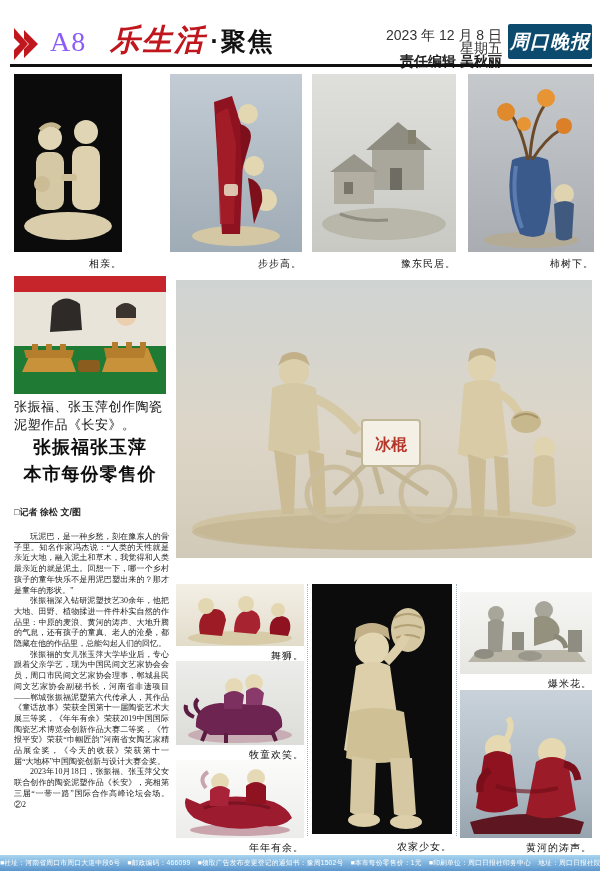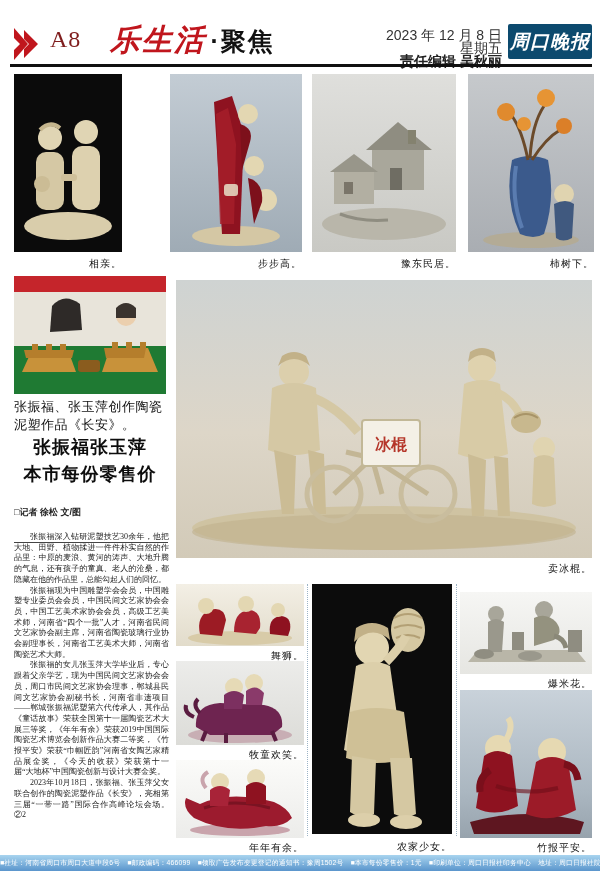--- a/index.html
+++ b/index.html
@@ -1,21 +1,21 @@
 <!DOCTYPE html>
 <html><head>
 <meta charset="utf-8">
 <style>
   html,body{margin:0;padding:0;background:#e9e9e9;}
   .page{position:relative;width:600px;height:893px;background:#ffffff;margin:0 auto;
         font-family:"Liberation Sans",sans-serif;overflow:hidden;}
   
   .hdr-chevrons{position:absolute;left:12px;top:26px;width:36px;height:36px;}
   .hdr-page{position:absolute;left:50px;top:26px;font-family:"Liberation Serif",serif;
-            font-size:24px;color:#7f1d1d;letter-spacing:1px;}
+            font-size:28px;color:#8b5cf6;letter-spacing:1px;}
   .hdr-section{position:absolute;left:110px;top:20px;white-space:nowrap;}
   .hdr-script{font-family:"DejaVu Serif",serif;font-style:italic;font-weight:bold;
               font-size:30px;color:#c0161d;letter-spacing:2px;}
   .hdr-focus{font-family:"Liberation Sans",sans-serif;font-weight:bold;font-size:25px;
              color:#111;letter-spacing:2px;}
   .hdr-dates{position:absolute;left:380px;top:29px;width:122px;text-align:right;
              font-size:14px;color:#333;line-height:13px;}
   .hdr-dates .ed{font-weight:bold;color:#222;}
   .masthead{position:absolute;left:508px;top:24px;width:84px;height:35px;background:#0c4a6e;
             border-radius:2px;display:flex;align-items:center;justify-content:center;}
@@ -145,22 +145,22 @@
   </div>
   <div class="lcap">张振福、张玉萍创作陶瓷泥塑作品《长安》。</div>
 
   <div class="title">
     <div>张振福张玉萍</div>
     <div>本市每份零售价</div>
   </div>
   <div class="byline">□记者 徐松 文/图</div>
 
   <div class="body-col">
+    <p>玩泥巴，是一种乡愁，刻在豫东人的骨子里。知名作家冯杰说：“人类的天性就是亲近大地，融入泥土和草木，我觉得和人类最亲近的就是泥土。回想一下，哪一个乡村孩子的童年快乐不是用泥巴塑出来的？那才是童年的形状。”</p>
     <p>张振福深入钻研泥塑技艺30余年，他把大地、田野、植物揉进一件件朴实自然的作品里：中原的麦浪、黄河的涛声、大地升腾的气息，还有孩子的童真、老人的沧桑，都隐藏在他的作品里，总能勾起人们的回忆。</p>
-    <p>张振福现为中国雕塑学会会员，中国雕塑专业委员会会员，中国民间文艺家协会会员，中国工艺美术家协会会员，高级工艺美术师，河南省“四个一批”人才，河南省民间文艺家协会副主席，河南省陶瓷玻璃行业协会副理事长，河南省工艺美术大师，河南省陶瓷艺术大师。</p>
     <p>张振福的女儿张玉萍大学毕业后，专心跟着父亲学艺，现为中国民间文艺家协会会员，周口市民间文艺家协会理事，郸城县民间文艺家协会副秘书长，河南省非遗项目——郸城张振福泥塑第六代传承人，其作品《童话故事》荣获全国第十一届陶瓷艺术大展三等奖，《年年有余》荣获2019中国国际陶瓷艺术博览会创新作品大赛二等奖，《竹报平安》荣获“巾帼匠韵”河南省女陶艺家精品展金奖，《今天的收获》荣获第十一届“大地杯”中国陶瓷创新与设计大赛金奖。</p>
     <p>2023年10月18日，张振福、张玉萍父女联合创作的陶瓷泥塑作品《长安》，亮相第三届“一带一路”国际合作高峰论坛会场。②2</p>
   </div>
 
   <div class="ph" style="left:176px;top:280px;width:416px;height:278px;background:linear-gradient(#cfd3d2,#ddd6c8 55%,#d2cab8);">
     <svg viewBox="0 0 416 278">
       <ellipse cx="208" cy="248" rx="192" ry="22" fill="#cfc3a2"></ellipse>
       <ellipse cx="208" cy="252" rx="192" ry="18" fill="#bfb08c" opacity="0.6"></ellipse>
 
       <circle cx="118" cy="92" r="15" fill="#dccfac"></circle>
@@ -181,21 +181,20 @@
       <path d="M288 104 q18 -8 36 0 l8 70 q-26 10 -50 0 Z" fill="#d8cba6"></path>
       <path d="M292 174 l4 62 h12 l2 -56 M318 176 l4 60 h12 l-2 -58" fill="#cbbc95"></path>
       <path d="M320 112 q18 8 24 24" stroke="#d8cba6" stroke-width="8" fill="none"></path>
       <ellipse cx="350" cy="142" rx="15" ry="11" fill="#c8b88e"></ellipse>
       <path d="M338 138 q12 -8 24 0" stroke="#a89468" stroke-width="2" fill="none"></path>
 
       <circle cx="368" cy="168" r="11" fill="#e0d4b0"></circle>
       <path d="M358 178 q10 -6 20 0 l2 46 q-12 6 -24 0 Z" fill="#d2c49e"></path>
     </svg>
   </div>
-  <div class="cap" style="left:176px;top:562px;width:416px;">卖冰棍。</div>
 
   <div class="sep" style="left:307px;top:584px;height:252px;"></div>
   <div class="sep" style="left:456px;top:584px;height:252px;"></div>
 
   <div class="ph" style="left:176px;top:584px;width:128px;height:62px;background:linear-gradient(#f3efe5,#e2dccb);">
     <svg viewBox="0 0 128 62">
       <ellipse cx="64" cy="54" rx="52" ry="7" fill="#d8cba8"></ellipse>
       <path d="M24 50 q-4 -18 10 -24 q14 -4 16 10 l-4 16 Z" fill="#9c1b24"></path>
       <circle cx="30" cy="22" r="8" fill="#e3d7b2"></circle>
       <path d="M58 48 q0 -20 14 -22 q14 0 12 18 l-4 6 Z" fill="#a82330"></path>
@@ -272,19 +271,19 @@
       <circle cx="38" cy="58" r="13" fill="#e6d9b2"></circle>
       <path d="M24 66 q14 -10 28 0 l6 50 q-22 12 -42 2 Z" fill="#8e1220"></path>
       <path d="M46 50 q8 -14 2 -22" stroke="#e6d9b2" stroke-width="6" fill="none"></path>
       <path d="M30 80 q-12 8 -10 22" stroke="#7a0f1b" stroke-width="7" fill="none"></path>
       <circle cx="92" cy="62" r="14" fill="#e6d9b2"></circle>
       <path d="M76 72 q16 -10 32 0 l8 48 q-26 14 -50 4 Z" fill="#9c1b28"></path>
       <path d="M104 74 q12 2 14 16" stroke="#7a0f1b" stroke-width="7" fill="none"></path>
       <path d="M36 96 q30 10 62 2" stroke="#6e0d18" stroke-width="4" fill="none" opacity="0.6"></path>
     </svg>
   </div>
-  <div class="cap" style="left:460px;top:841px;width:132px;">竹报平安。</div>
+  <div class="cap" style="left:460px;top:841px;width:132px;">黄河的涛声。</div>
 
   <div class="footer">
     <span>■社址：河南省周口市周口大道中段6号　■邮政编码：466099　■领取广告发布变更登记的通知书：豫周1502号　■本市每份零售价：1元　■印刷单位：周口日报社印务中心　地址：周口日报社院内</span>
   </div>
 
 </div>
 
 </body></html>

